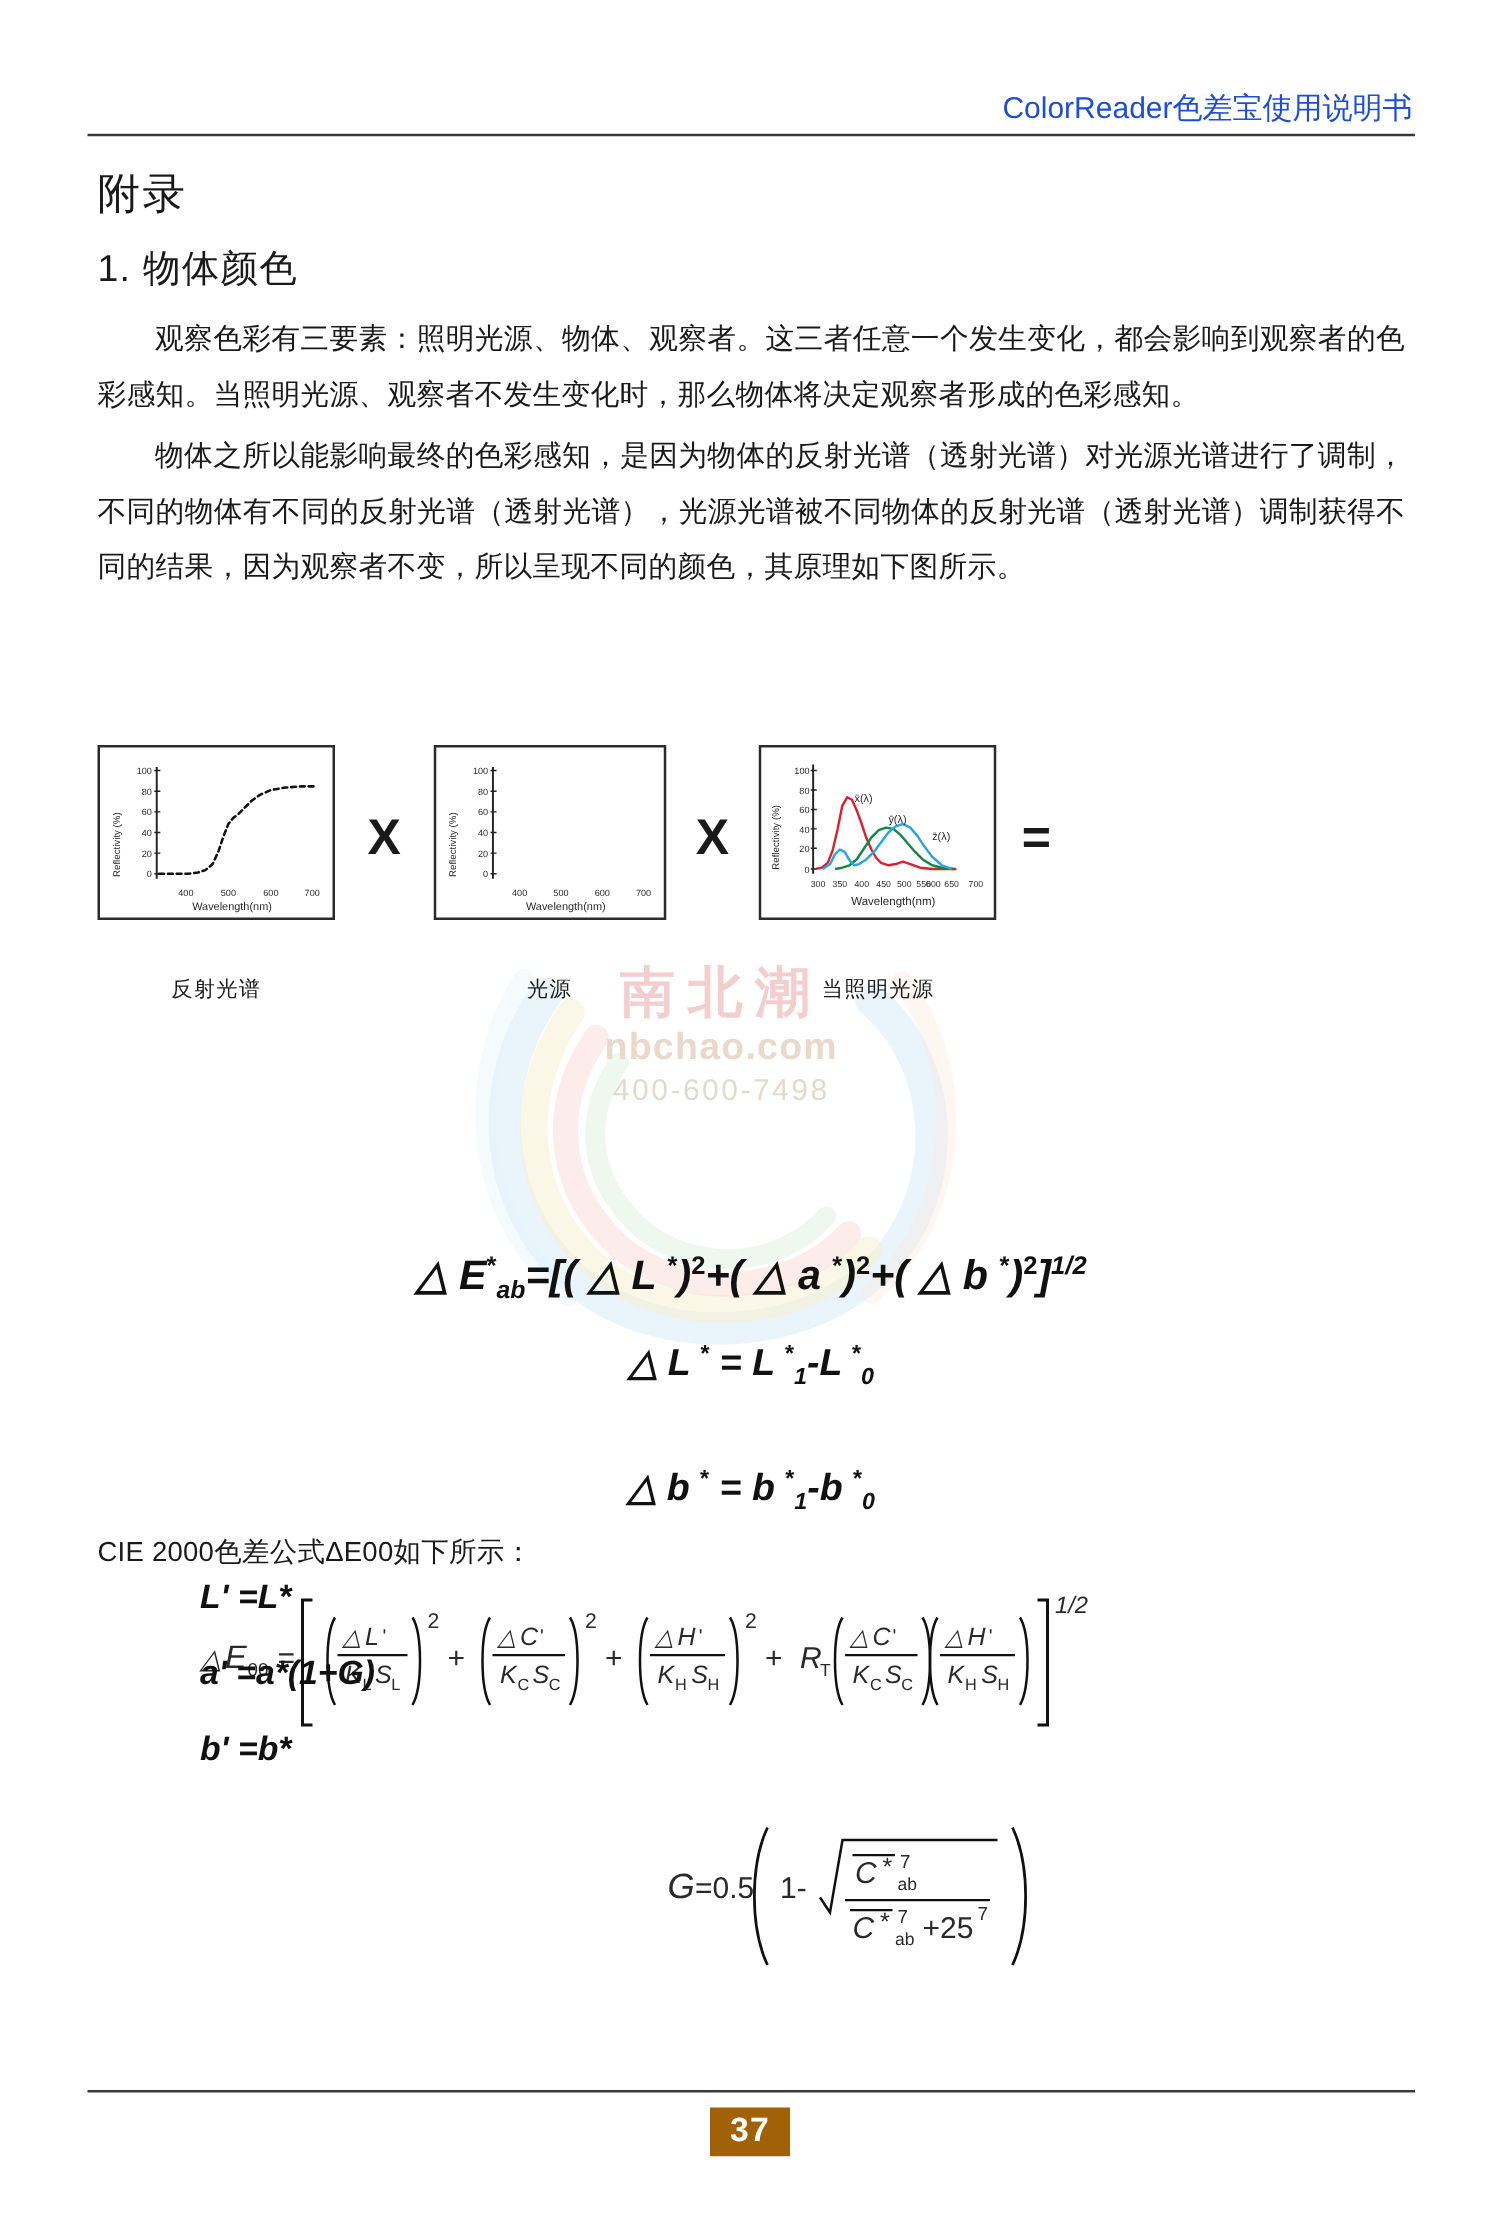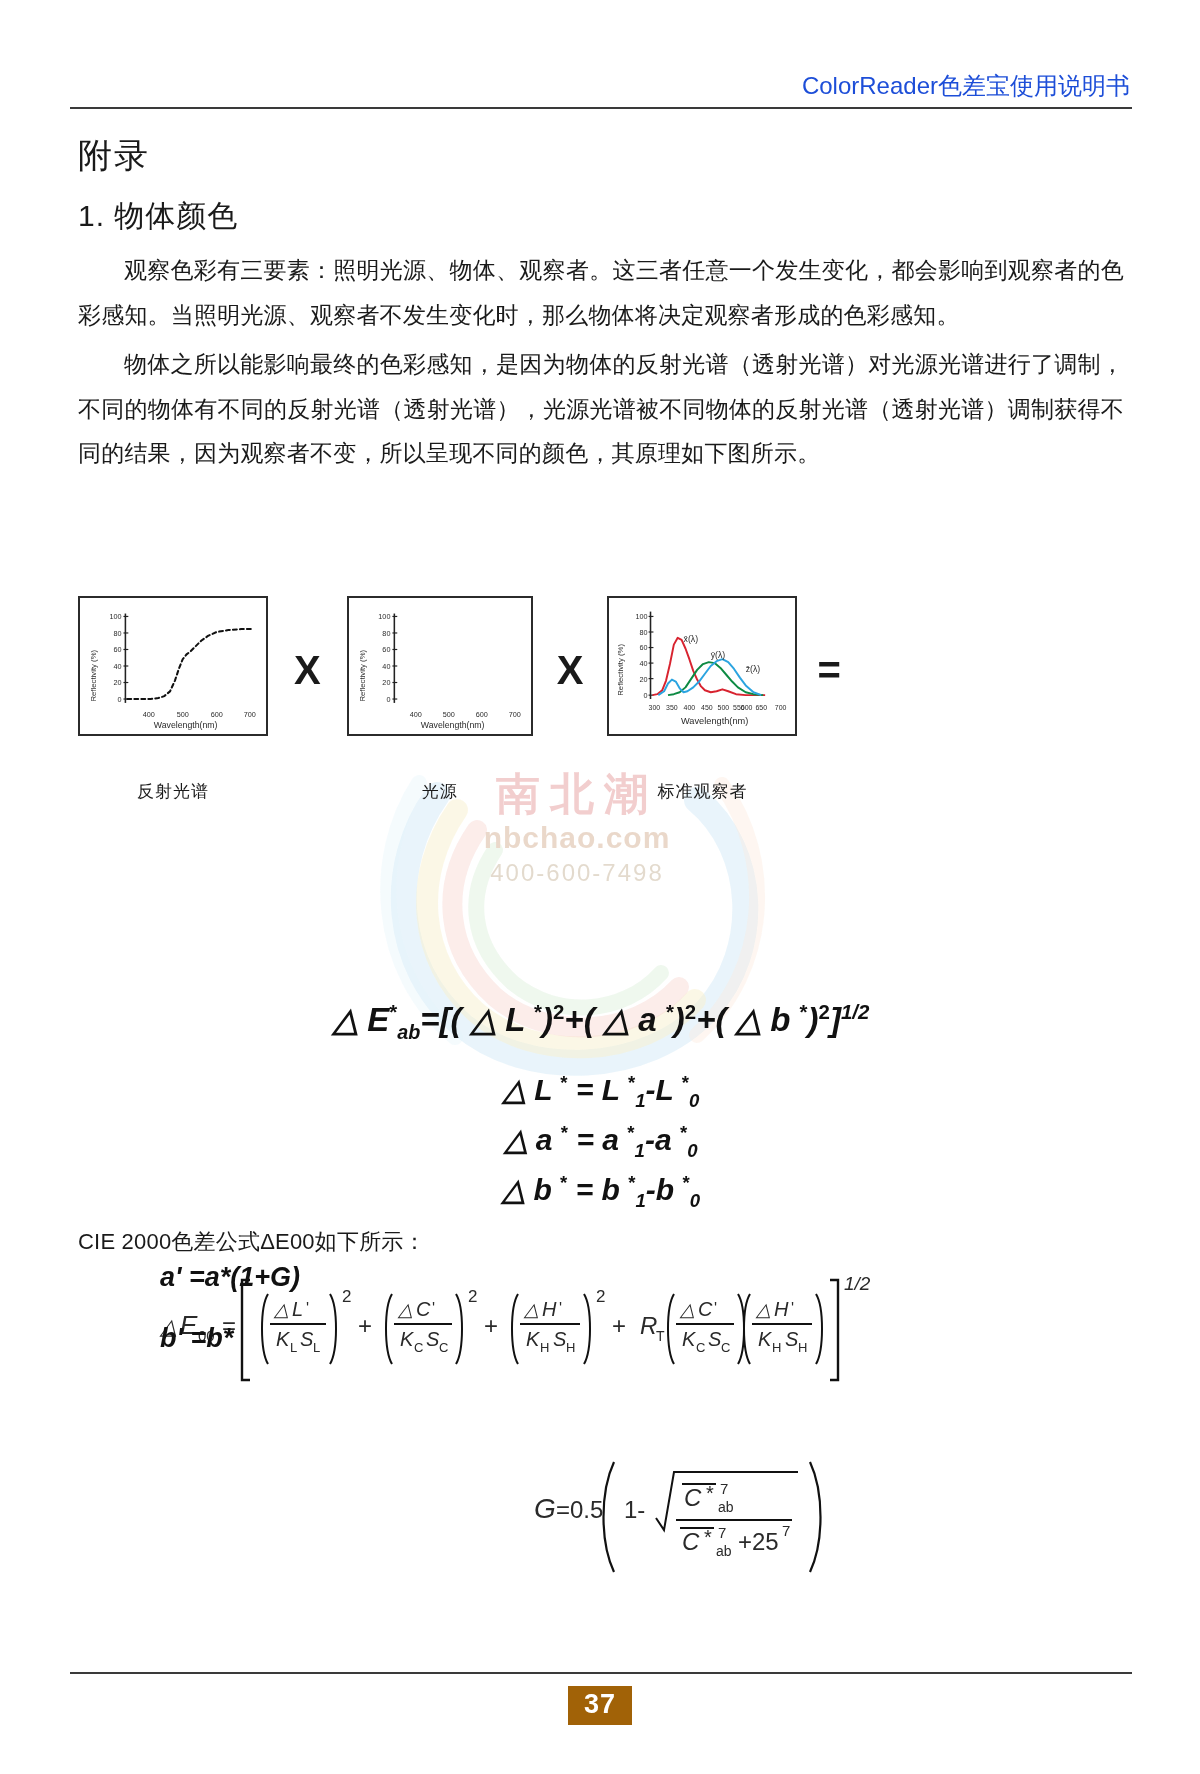--- a/index.html
+++ b/index.html
@@ -255,38 +255,35 @@
               <text x="100" y="115">450</text>
             <text x="117" y="115">500</text>
               <text x="133" y="115">550</text>
             <text x="141" y="115">600</text>
               <text x="156" y="115">650</text>
             <text x="176" y="115">700</text>
           </g>
           <text x="108" y="130" font-size="9.5" text-anchor="middle">Wavelength(nm)</text>
         </svg>
       </div>
-      <div class="panel-cap">标准观察者</div>
+      <div class="panel-cap">当照明光源</div>
     </div>
 
     <div class="op eq" style="margin-left:20px;margin-right:18px;">=</div>
 
   </div>
 
 
   <div class="fml-wrap" style="top:1000px;">
     <div class="fml f1">
       △ <i>E</i><sup class="s">*</sup><sub class="s">ab</sub>=[( △ <i>L</i> <sup class="s">*</sup>)<sup class="s">2</sup>+( △ <i>a</i> <sup class="s">*</sup>)<sup class="s">2</sup>+( △ <i>b</i> <sup class="s">*</sup>)<sup class="s">2</sup>]<sup class="s" style="font-style:italic;">1/2</sup>
     </div>
   </div>
   <div class="fml-wrap" style="top:1072px;">
     <div class="fml f2">△ <i>L</i> <sup class="s">*</sup> = <i>L</i> <sup class="s">*</sup><sub class="n">1</sub>-<i>L</i> <sup class="s">*</sup><sub class="n">0</sub></div>
-  </div>
-  <div class="fml-wrap" style="top:1122px;">
-    <div class="fml f2">△ <i>a</i> <sup class="s">*</sup> = <i>a</i> <sup class="s">*</sup><sub class="n">1</sub>-<i>a</i> <sup class="s">*</sup><sub class="n">0</sub></div>
   </div>
   <div class="fml-wrap" style="top:1172px;">
     <div class="fml f2">△ <i>b</i> <sup class="s">*</sup> = <i>b</i> <sup class="s">*</sup><sub class="n">1</sub>-<i>b</i> <sup class="s">*</sup><sub class="n">0</sub></div>
   </div>
 
   <div style="position:absolute;left:78px;top:1222px;width:1046px;z-index:2;">
     <p class="plain" style="margin:0;">CIE 2000色差公式ΔE00如下所示：</p>
   </div>
 
   <div style="position:absolute;left:150px;top:1262px;z-index:2;">
@@ -363,20 +360,21 @@
         <text x="648" y="90" font-size="13">H</text>
         <path d="M666,32 C674,45 674,88 666,102" fill="none" stroke="#111" stroke-width="2"></path>
 
         <path d="M680,18 L688,18 L688,118 L680,118" fill="none" stroke="#111" stroke-width="2.4"></path>
         <text x="694" y="28" font-size="19" font-style="italic">1/2</text>
       </g>
     </svg>
   </div>
 
   <div class="lastblock">
+    <div class="lb-row">L' =L*</div>
     <div class="lb-row">a' =a*(1+G)</div>
     <div class="lb-row">b' =b*</div>
   </div>
 
   <div style="position:absolute;left:530px;top:1450px;z-index:2;">
     <svg width="400" height="130" viewBox="0 0 400 130">
       <g font-family="Liberation Sans, sans-serif" fill="#111">
         <text x="4" y="68" font-size="28" font-style="italic">G</text>
         <text x="26" y="68" font-size="24">=0.5</text>
         <path d="M84,12 C70,42 70,92 84,122" fill="none" stroke="#111" stroke-width="2.2"></path>

